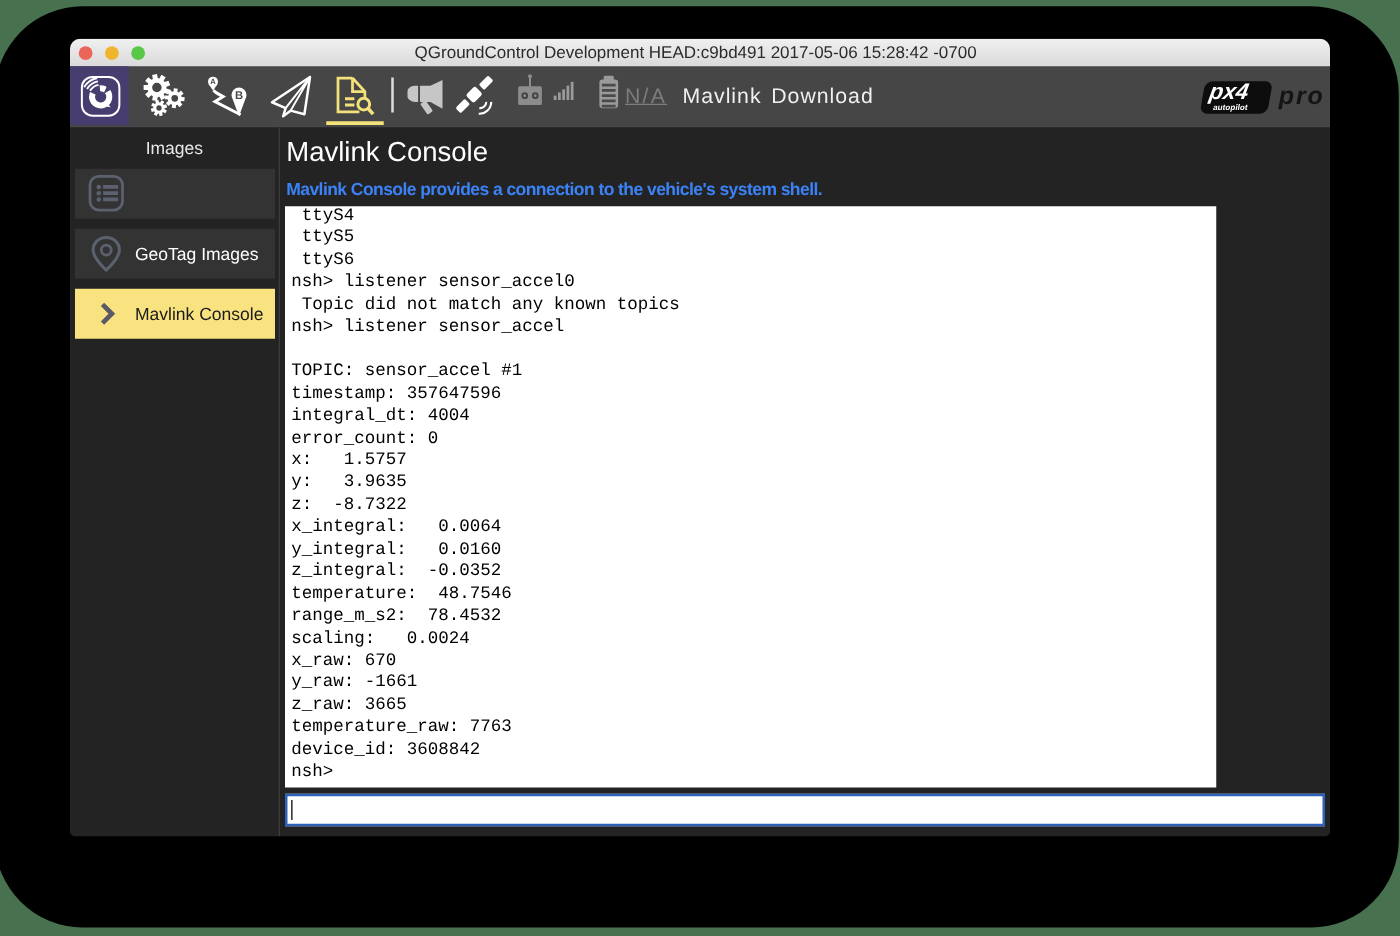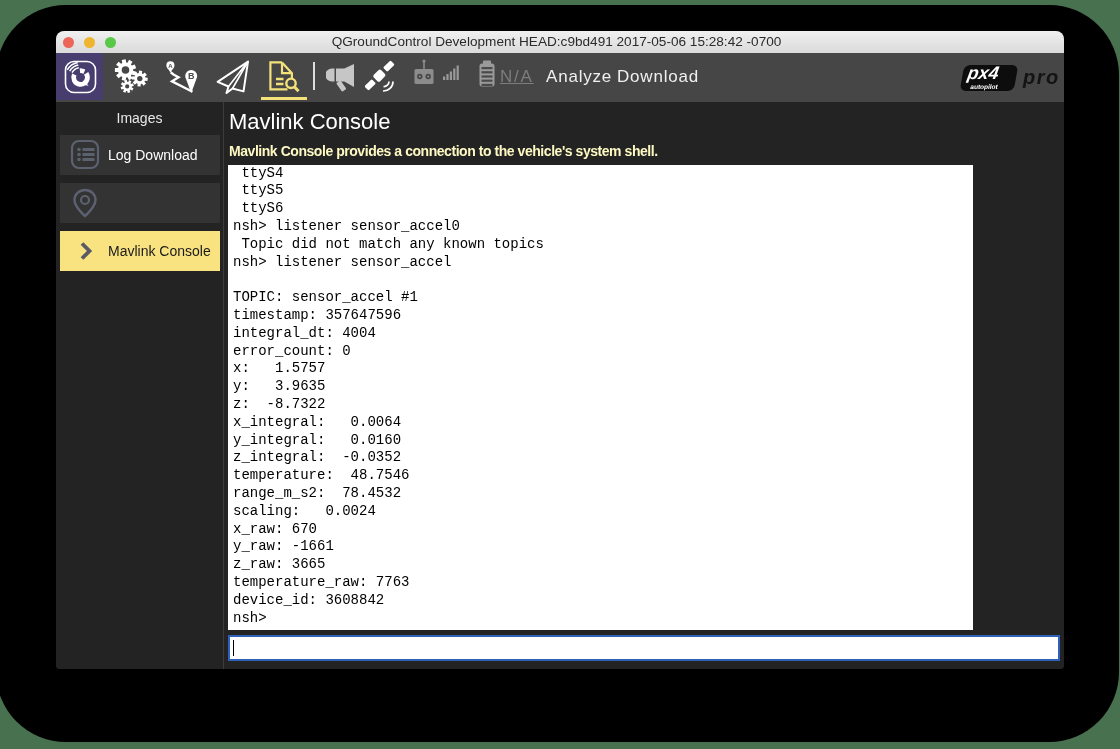--- a/index.html
+++ b/index.html
@@ -27,21 +27,21 @@
 .content { position:absolute; left:0; top:71px; width:1008px; height:567px; background:#232323; }
 .divider { position:absolute; left:167px; top:0; width:1px; height:567px; background:#3c3c3c; }
 .sb-title { position:absolute; left:0; top:9px; width:167px; text-align:center; font-size:14px; line-height:14px; color:#e8e8e8; }
 .sb-btn { position:absolute; left:4px; width:159.5px; height:40px; background:#333333; color:#ffffff; font-size:14px; }
 .sb-btn span { position:absolute; left:48px; top:0; line-height:40px; white-space:nowrap; }
 .sb-btn.b1 { top:32.5px; }
 .sb-btn.b2 { top:80.5px; }
 .sb-btn.b3 { top:128.5px; background:#f9e381; color:#1a1a1a; }
 .sb-ico { position:absolute; left:9px; top:4px; }
 h1 { position:absolute; left:173px; top:9.2px; font-size:22px; line-height:22px; font-weight:normal; color:#ffffff; }
-.sub { position:absolute; left:173px; top:41.5px; font-size:14px; line-height:14px; font-weight:bold; letter-spacing:-0.45px; color:#fef9c3; }
+.sub { position:absolute; left:173px; top:41.5px; font-size:14px; line-height:14px; font-weight:bold; letter-spacing:-0.45px; color:#3b82f6; }
 .console { position:absolute; left:172px; top:62.5px; width:745px; height:465px; background:#ffffff; overflow:hidden; }
 .console pre { position:absolute; left:5px; top:0.2px; font-family:"Liberation Mono", monospace; font-size:14px; line-height:17.8px; color:#000; }
 .inputbox { position:absolute; left:172px; top:532.5px; width:831.5px; height:26px; background:#ffffff; border:2px solid #2d62b8; }
 .cursor { position:absolute; left:3px; top:3px; width:1px; height:16px; background:#000; }
 </style>
 </head>
 <body>
 <div class="shadow"></div>
 <div class="window">
   <div class="titlebar">
@@ -129,21 +129,21 @@
       <rect x="1.5" y="10.5" width="15" height="23" rx="2.5"></rect>
       <g fill="#4a4a4a">
         <rect x="3.5" y="14" width="11" height="2.2"></rect>
         <rect x="3.5" y="18.2" width="11" height="2.2"></rect>
         <rect x="3.5" y="22.4" width="11" height="2.2"></rect>
         <rect x="3.5" y="26.6" width="11" height="2.2"></rect>
         <rect x="3.5" y="30.8" width="11" height="2.2"></rect>
       </g>
     </svg>
     <span class="tb-text na" style="left:444px">N/A</span>
-    <span class="tb-text" style="left:490px">Analyze</span>
+    <span class="tb-text" style="left:490px">Mavlink</span>
     <span class="tb-text" style="left:561px">Download</span>
     <div class="px4">
         <span class="t1">px4</span>
         <span class="t2">autopilot</span>
       </div>
     <span class="pro">pro</span>
   </div>
   <div class="content">
     <div class="divider"></div>
     <div class="sb-title">Images</div>
@@ -152,27 +152,27 @@
         <rect x="3" y="2" width="26" height="27" rx="7" fill="none" stroke="#5c6170" stroke-width="2.2"></rect>
         <g fill="#5c6170">
           <circle cx="10" cy="10.5" r="1.8"></circle>
             <circle cx="10" cy="15.5" r="1.8"></circle>
             <circle cx="10" cy="20.5" r="1.8"></circle>
           <rect x="13.5" y="9" width="12" height="3"></rect>
             <rect x="13.5" y="14" width="12" height="3"></rect>
             <rect x="13.5" y="19" width="12" height="3"></rect>
         </g>
       </svg>
-      <span>Log Download</span>
     </div>
     <div class="sb-btn b2">
       <svg class="sb-ico" width="32" height="32" viewBox="0 0 32 32">
         <path d="M 16 3 C 10 3 5.5 7.5 5.5 13 C 5.5 20 16 29 16 29 C 16 29 26.5 20 26.5 13 C 26.5 7.5 22 3 16 3 Z" fill="none" stroke="#5c6170" stroke-width="2.4"></path>
         <circle cx="16" cy="13" r="4" fill="none" stroke="#5c6170" stroke-width="2.2"></circle>
       </svg>
+      <span>GeoTag Images</span>
     </div>
     <div class="sb-btn b3">
       <svg class="sb-ico" style="left:19px; top:11px" width="18" height="18" viewBox="0 0 18 18">
         <path d="M 3 1.5 L 10.5 9 L 3 16.5" fill="none" stroke="#5a5a66" stroke-width="3.8"></path>
       </svg>
       <span>Mavlink Console</span>
     </div>
     <h1>Mavlink Console</h1>
     <div class="sub">Mavlink Console provides a connection to the vehicle's system shell.</div>
     <div class="console">

